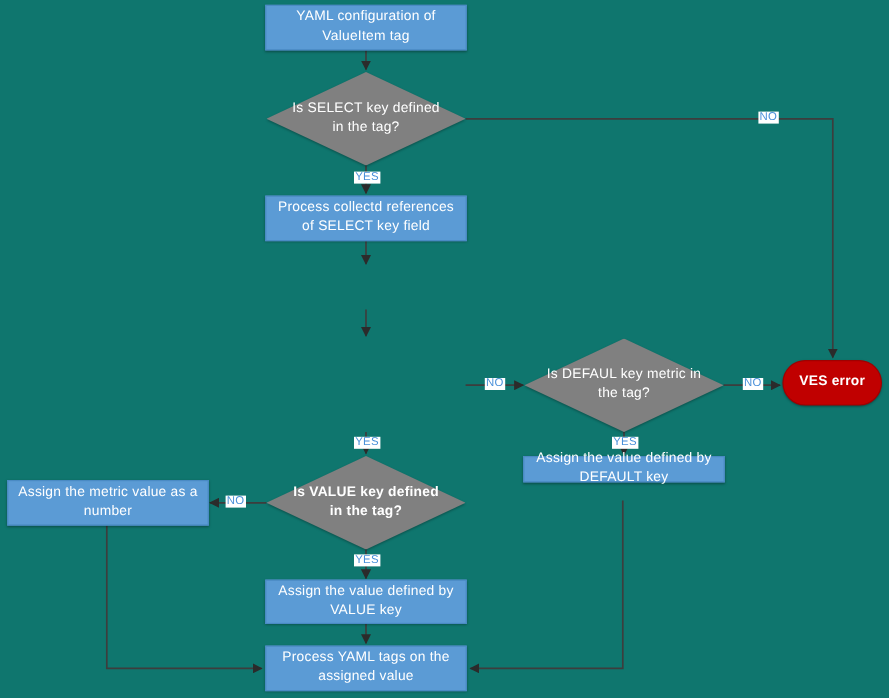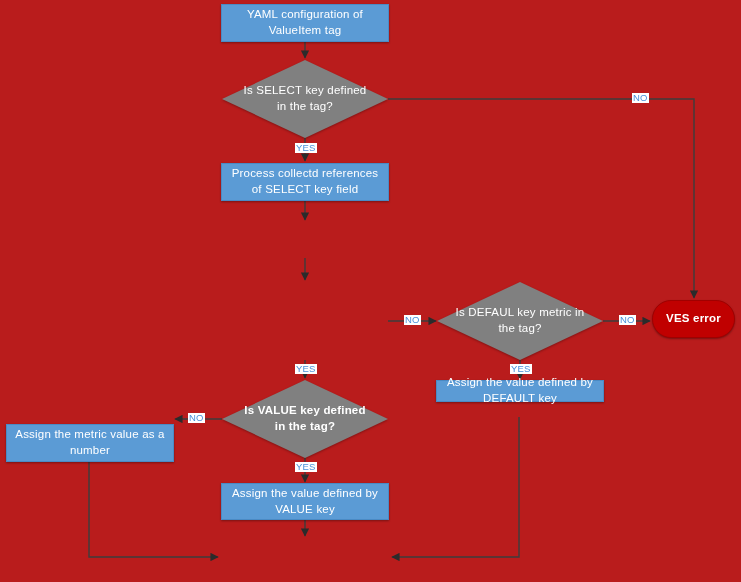--- a/index.html
+++ b/index.html
@@ -10,21 +10,21 @@
   body {
     width: 741px;
     height: 582px;
     font-family: "Liberation Sans", sans-serif;
     overflow: hidden;
   }
   #canvas {
     position: relative;
     width: 741px;
     height: 582px;
-    background: #b91c1c;
+    background: #0f766e;
   }
   svg.edges {
     position: absolute;
     left: 0;
     top: 0;
     width: 741px;
     height: 582px;
     pointer-events: none;
   }
   .node {
@@ -147,28 +147,31 @@
 
   <div class="node box" style="left:436px; top:380px; width:168px; height:22px;">
     <span>Assign the value defined by DEFAULT key</span>
   </div>
 
   <div class="node diamond" style="left:222px; top:380px; width:166px; height:78px;font-weight:bold;">
     <span class="dshape"></span>
     <span class="dtext">Is VALUE key defined in the tag?</span>
   </div>
 
-  <div class="node box" style="left:6px; top:400px; width:168px; height:38px;margin-top:24px;">
+  <div class="node box" style="left:6px; top:400px; width:168px; height:38px;">
     <span>Assign the metric value as a number</span>
   </div>
 
   <div class="node box" style="left:221px; top:483px; width:168px; height:37px;">
     <span>Assign the value defined by VALUE key</span>
   </div>
 
+  <div class="node box" style="left:221px; top:538px; width:168px; height:38px;">
+    <span>Process YAML tags on the assigned value</span>
+  </div>
 
   <span class="edge-label" style="left:632px; top:93px;">NO</span>
   <span class="edge-label" style="left:295px; top:143px;">YES</span>
   <span class="edge-label" style="left:404px; top:315px;">NO</span>
   <span class="edge-label" style="left:295px; top:364px;">YES</span>
   <span class="edge-label" style="left:619px; top:315px;">NO</span>
   <span class="edge-label" style="left:510px; top:364px;">YES</span>
   <span class="edge-label" style="left:188px; top:413px;">NO</span>
   <span class="edge-label" style="left:295px; top:462px;">YES</span>
 

